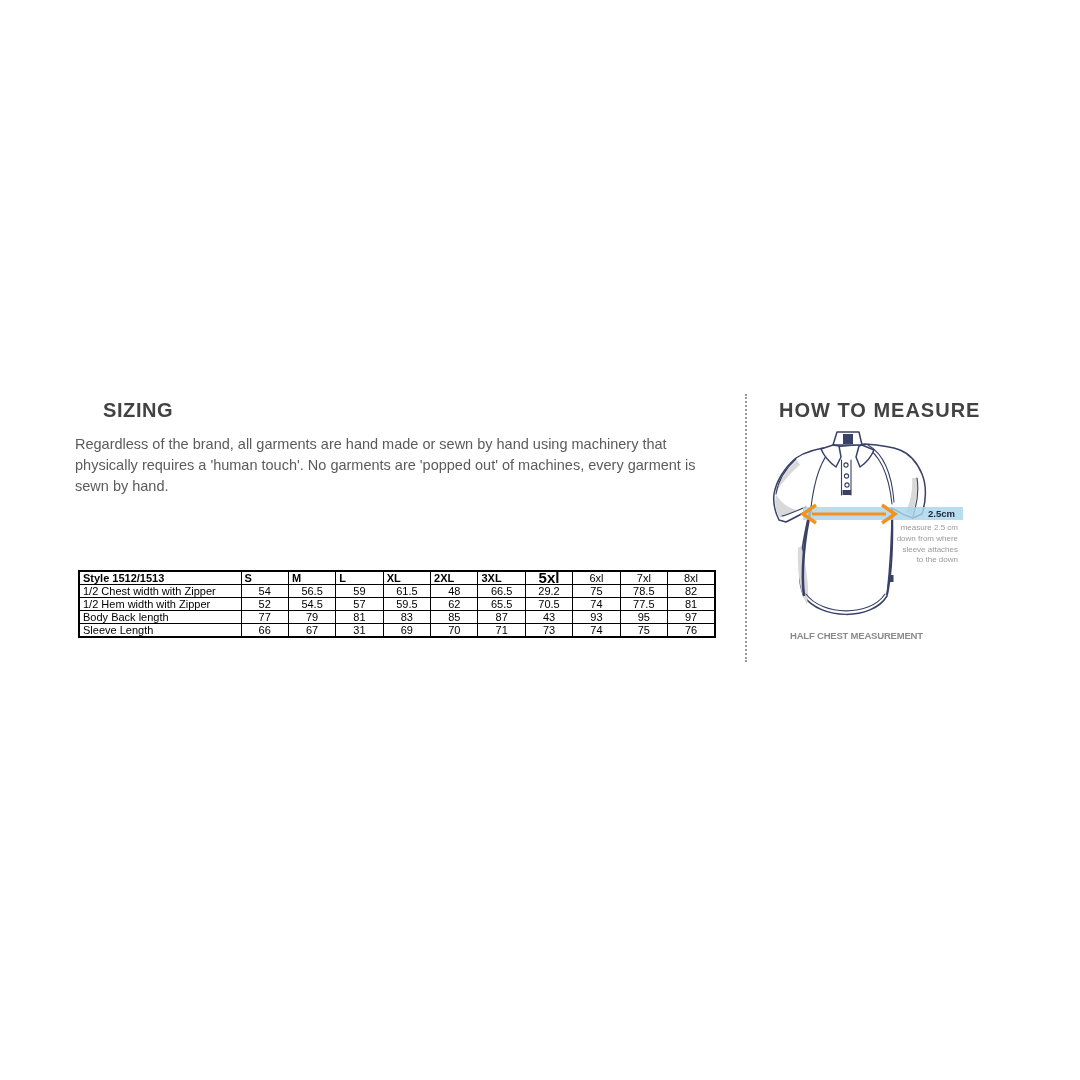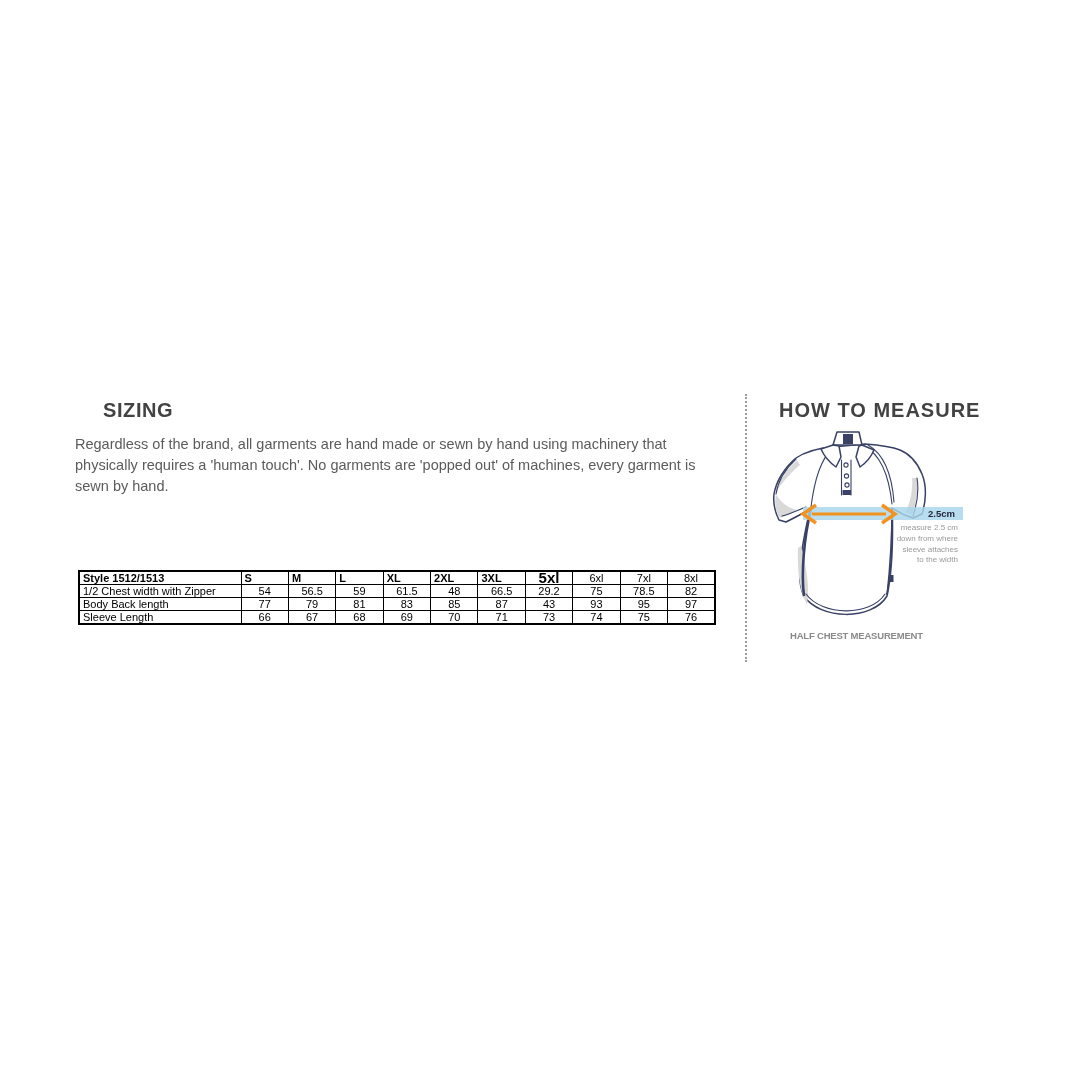--- a/index.html
+++ b/index.html
@@ -115,37 +115,50 @@
           <td class="val">59</td>
           <td class="val">61.5</td>
           <td class="val">48</td>
           <td class="val">66.5</td>
           <td class="val v-5xl">29.2</td>
           <td class="val">75</td>
           <td class="val">78.5</td>
           <td class="val">82</td>
         </tr>
         <tr>
+          <td class="row-label">1/2 Hem width with Zipper</td>
+          <td class="val">52</td>
+          <td class="val">54.5</td>
+          <td class="val">57</td>
+          <td class="val">59.5</td>
+          <td class="val">62</td>
+          <td class="val">65.5</td>
+          <td class="val v-5xl">70.5</td>
+          <td class="val">74</td>
+          <td class="val">77.5</td>
+          <td class="val">81</td>
+        </tr>
+        <tr>
           <td class="row-label">Body Back length</td>
           <td class="val">77</td>
           <td class="val">79</td>
           <td class="val">81</td>
           <td class="val">83</td>
           <td class="val">85</td>
           <td class="val">87</td>
           <td class="val v-5xl">43</td>
           <td class="val">93</td>
           <td class="val">95</td>
           <td class="val">97</td>
         </tr>
         <tr>
           <td class="row-label">Sleeve Length</td>
           <td class="val">66</td>
           <td class="val">67</td>
-          <td class="val">68</td>
+          <td class="val">31</td>
           <td class="val">69</td>
           <td class="val">70</td>
           <td class="val">71</td>
           <td class="val v-5xl">73</td>
           <td class="val">74</td>
           <td class="val">75</td>
           <td class="val">76</td>
         </tr>
       </tbody>
   </table>
@@ -199,15 +212,15 @@
   <path class="arrow-ln" d="M42,86 L116,86"></path>
   <path class="arrow-head" d="M46,77 L33,86 L46,95"></path>
   <path class="arrow-head" d="M112,77 L125,86 L112,95"></path>
 </svg>
 
 <div class="abs band-label">2.5cm</div>
 <div class="abs measure-note" id="measure-note">
     <div>measure 2.5 cm</div>
     <div>down from where</div>
     <div>sleeve attaches</div>
-    <div>to the width</div>
+    <div>to the down</div>
   </div>
 <div class="abs fig-caption">HALF CHEST MEASUREMENT</div>
 
 </body></html>

